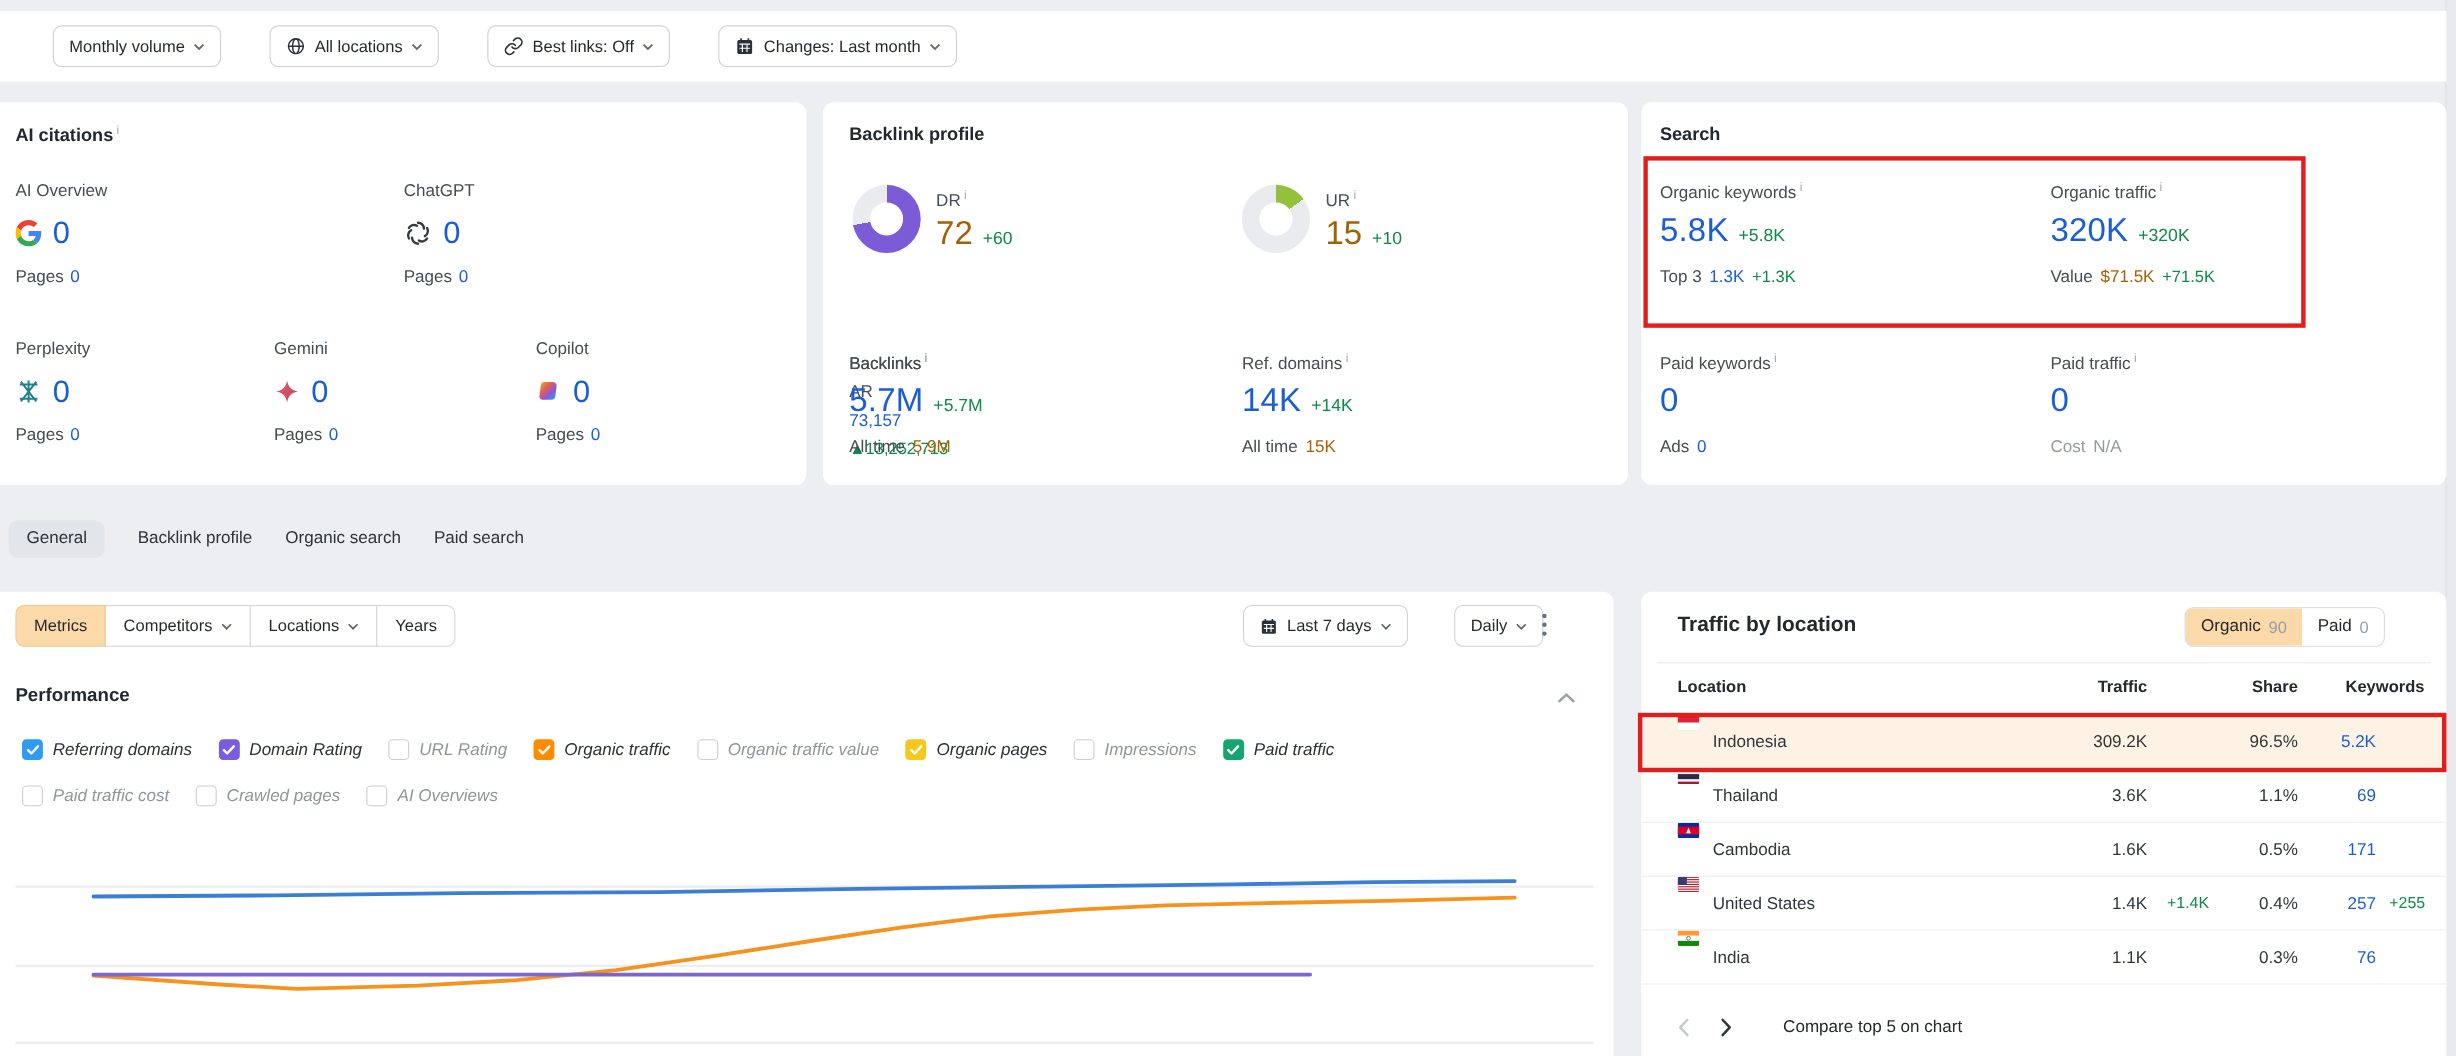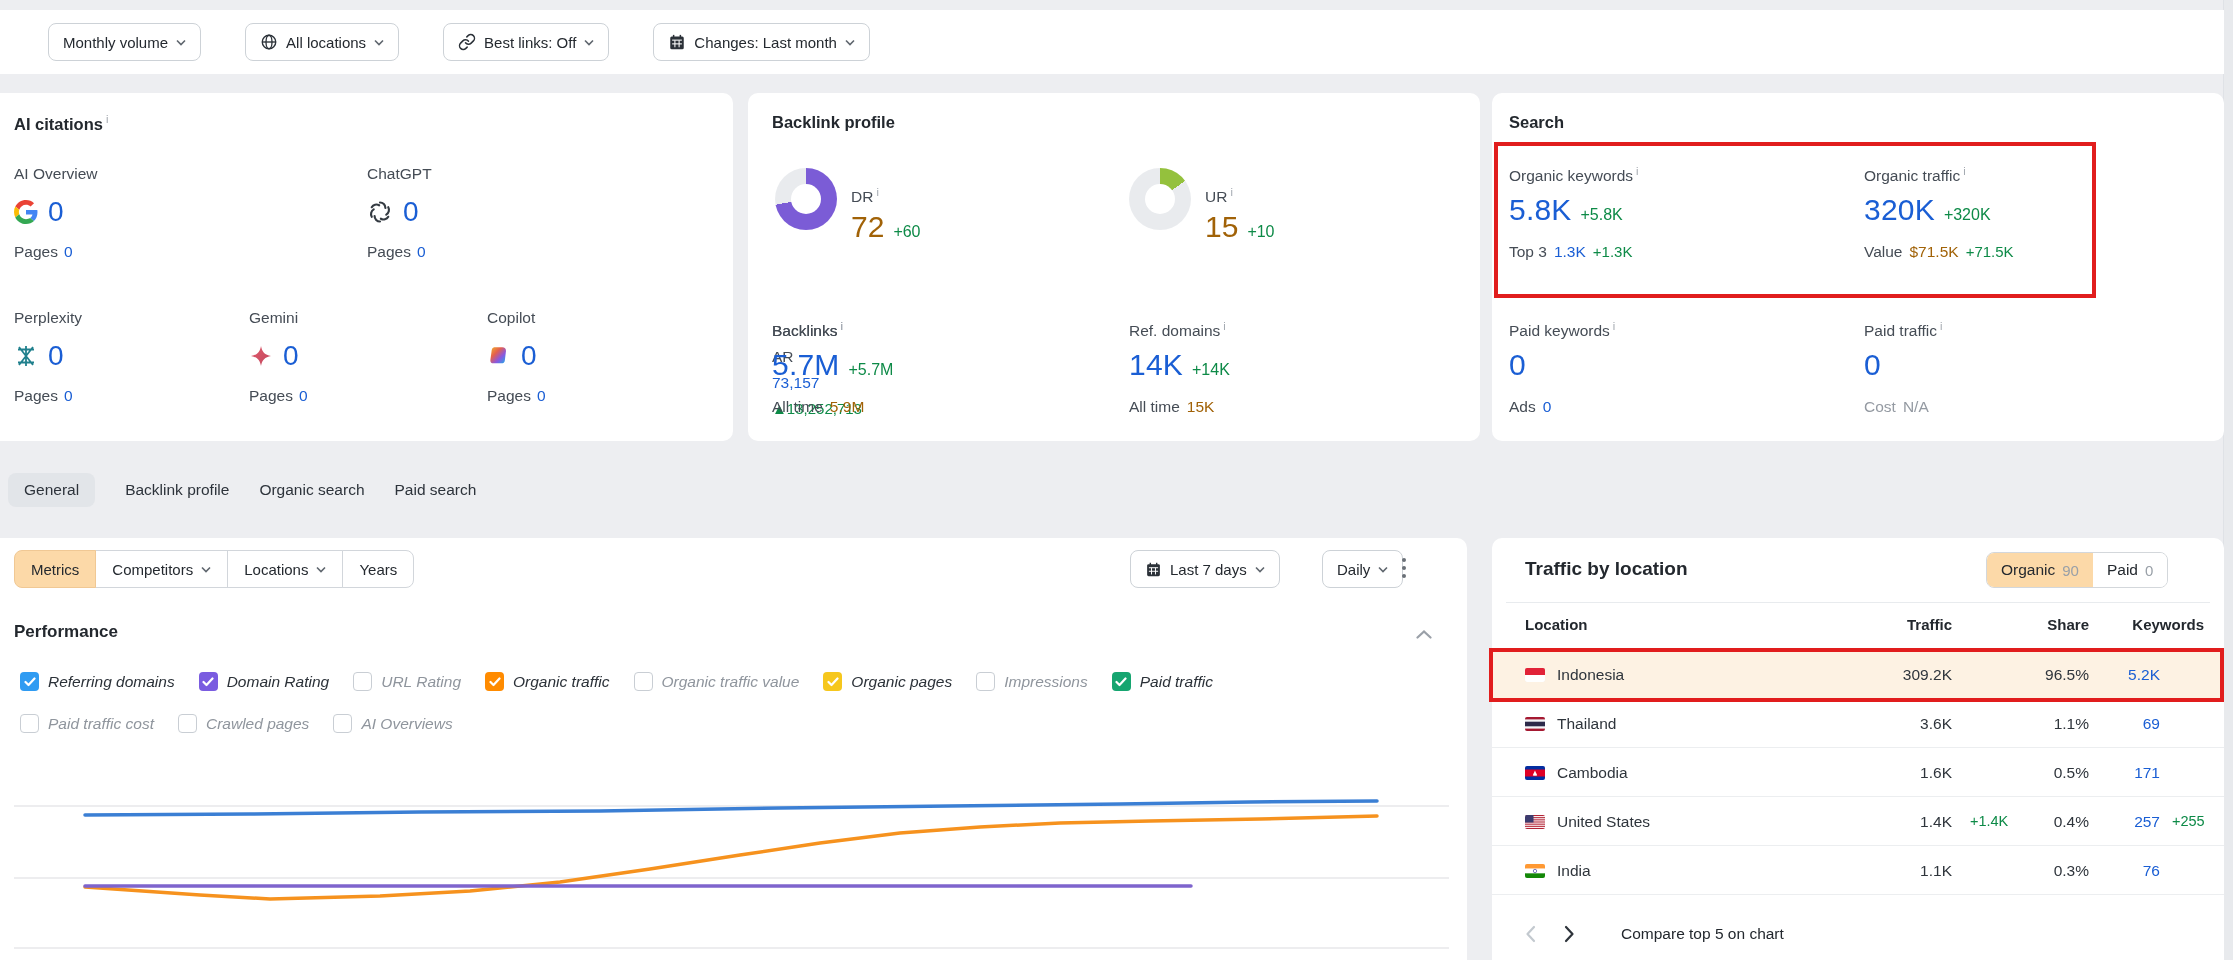--- a/index.html
+++ b/index.html
@@ -49,21 +49,21 @@
   
   .metric { position:absolute; }
   .metric .mlabel { font-size:15.5px; color:#454c55; }
   .metric .mval { margin-top:8px; display:flex; align-items:baseline; gap:9px; }
   .metric .mval .big { font-size:30px; letter-spacing:0.2px; }
   .metric .msub { margin-top:16px; font-size:15.5px; display:flex; gap:7px; align-items:baseline; }
 
   .donut { width:62px; height:62px; border-radius:50%; position:relative; background:#e9ebee; }
   .donut::after { content:""; position:absolute; inset:16px; background:#fff; border-radius:50%; }
   .dr-wrap { position:absolute; display:flex; gap:14px; align-items:flex-start; }
-  .dr-right .mlabel { font-size:15.5px; color:#454c55; margin-top:18px; }
+  .dr-right .mlabel { font-size:15.5px; color:#454c55; margin-top:4px; }
   .dr-right .mval { margin-top:4px; display:flex; align-items:baseline; gap:9px; }
   .dr-right .mval .big { font-size:30px; }
   .arline { position:absolute; font-size:15.5px; display:flex; gap:8px; align-items:baseline;flex-direction:column; }
 
   .red-rect { position:absolute; border:4px solid #e11d1d; z-index:6; pointer-events:none; }
 
   
   .tabs { position:absolute; left:8px; top:471px; height:38px; display:flex; align-items:center; gap:30px; }
   .tab { font-size:15.5px; color:#2d333b; cursor:pointer; white-space:nowrap; }
   .tab.active { background:#e2e5e9; border-radius:8px; padding:8px 16px; }
@@ -103,21 +103,21 @@
   .tog .tseg { display:inline-flex; align-items:center; gap:7px; padding:0 14px; font-size:15.5px; color:#24292f; background:#fff; cursor:pointer; }
   .tog .tseg.active { background:#fcd9a8; }
   .tog .count { color:#99a0a8; font-size:15px; }
   .hdr-divider { position:absolute; left:14px; right:14px; top:64px; height:1px; background:#e8ebee; }
   .thead { position:absolute; left:0; top:78px; width:732px; height:34px; font-weight:700; font-size:15px; color:#23282e; }
   .thead .hc { position:absolute; }
   .rows { position:absolute; left:0; top:112px; width:732px; }
   .trow { position:relative; height:49px; border-bottom:1px solid #eceef0; font-size:15.5px; }
   .trow.hl { background:#fdf2e3; border-bottom-color:transparent; }
   .trow .cell { position:absolute; top:0; line-height:49px; }
-  .trow .loc { left:33px; display:flex; align-items:center; gap:12px; height:49px; color:#2f353c; }
+  .trow .loc { left:33px; display:flex; gap:12px; height:49px; color:#2f353c; }
   .flag { width:20px; height:14px; border-radius:2px; overflow:hidden; flex:none; box-shadow:0 0 0 1px rgba(0,0,0,0.08) inset; display:inline-flex; }
   .flag svg { display:block; }
   .trow .t { right:272px; color:#2f353c; }
   .trow .td { left:478px; color:#0d8a47; font-size:14.5px; }
   .trow .s { right:135px; color:#2f353c; }
   .trow .k { right:64px; color:#1a5ed4; }
   .trow .kd { left:680px; color:#0d8a47; font-size:14.5px; }
   .tfoot { position:absolute; left:33px; top:375px; height:42px; display:flex; align-items:center; gap:28px; }
   .pager { display:inline-flex; align-items:center; cursor:pointer; }
   .compare-label { font-size:15.5px; color:#23282e; margin-left:18px; }

